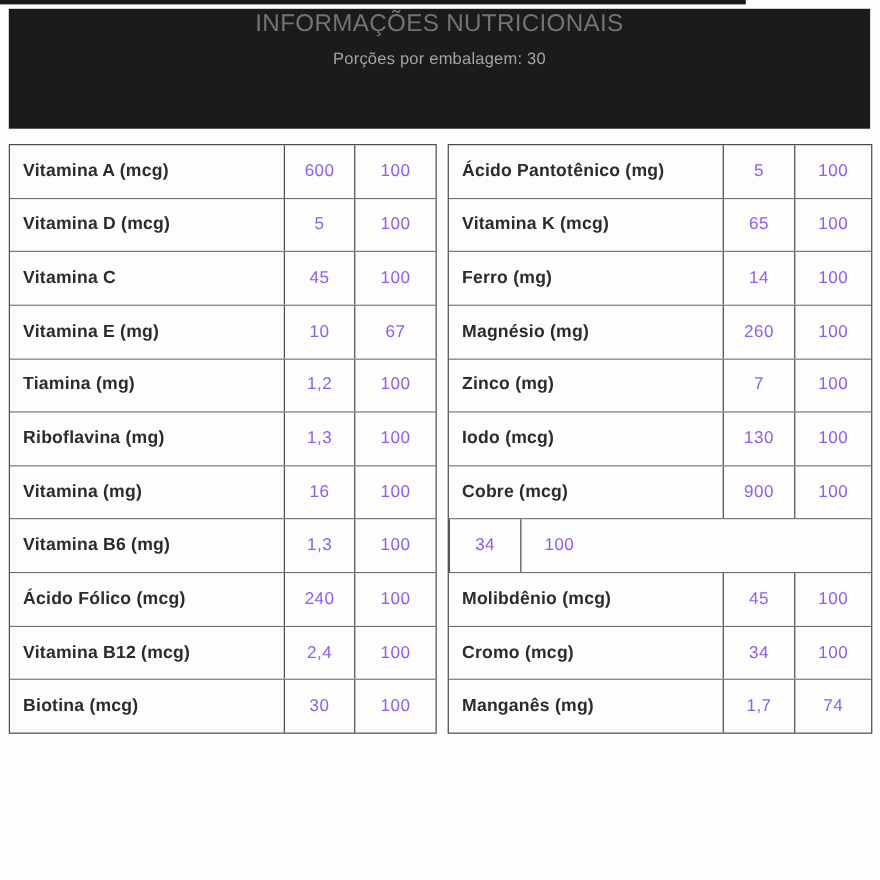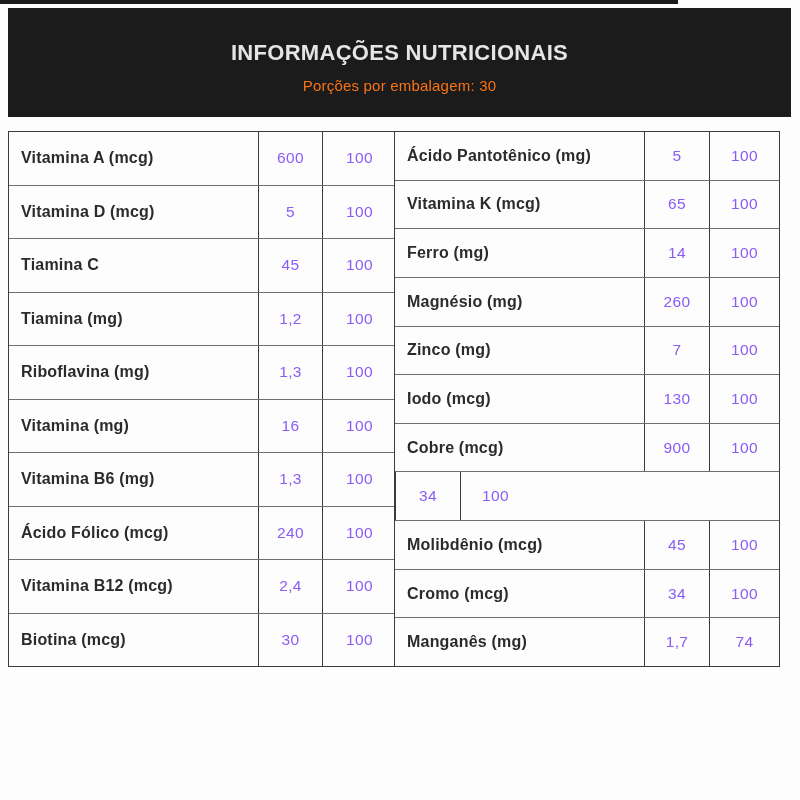--- a/index.html
+++ b/index.html
@@ -28,49 +28,49 @@
     left: 8px;
     top: 8px;
     width: 783px;
     height: 109px;
     background: #1b1b1b;
     color: #ffffff;
     text-align: center;
     box-sizing: border-box;
   }
   .header-title {
-    margin-top: 33px;
+    margin-top: 1px;
     font-size: 22px;
     line-height: 24px;
-    font-weight: bold;
+    font-weight: normal;
     letter-spacing: 0.3px;
-    color: #e5e5e5;
+    color: #737373;
   }
   .header-sub {
     font-size: 15px;
     line-height: 17px;
     font-weight: 400;
-    color: #f97316;
+    color: #a3a3a3;
     letter-spacing: 0.2px;
   }
   .header-sub.first { margin-top: 12px; }
   .header-sub.second { margin-top: 7px; }
 
   .nutri-table {
     position: absolute;
     top: 131px;
     height: 536px;
     box-sizing: border-box;
     border: 1.5px solid #3b3b3b;
     display: flex;
     flex-direction: column;
     background: #fdfdfd;
   }
   .nutri-table.left  { left: 8px;   width: 389px; }
-  .nutri-table.right { left: 394px; width: 386px; }
+  .nutri-table.right { left: 407px; width: 386px; }
 
   .row {
     flex: 1 1 0;
     display: flex;
     align-items: stretch;
     border-top: 1.5px solid #6f6f6f;
     box-sizing: border-box;
   }
   .row:first-child { border-top: none; }
 
@@ -117,23 +117,28 @@
         <div class="cell name">Vitamina A (mcg)</div>
         <div class="cell value">600</div>
         <div class="cell dv">100</div>
       </div>
       <div class="row">
         <div class="cell name">Vitamina D (mcg)</div>
         <div class="cell value">5</div>
         <div class="cell dv">100</div>
       </div>
       <div class="row">
-        <div class="cell name">Tiamina C</div>
+        <div class="cell name">Vitamina C</div>
         <div class="cell value">45</div>
         <div class="cell dv">100</div>
+      </div>
+      <div class="row">
+        <div class="cell name">Vitamina E (mg)</div>
+        <div class="cell value">10</div>
+        <div class="cell dv">67</div>
       </div>
       <div class="row">
         <div class="cell name">Tiamina (mg)</div>
         <div class="cell value">1,2</div>
         <div class="cell dv">100</div>
       </div>
       <div class="row">
         <div class="cell name">Riboflavina (mg)</div>
         <div class="cell value">1,3</div>
         <div class="cell dv">100</div>

